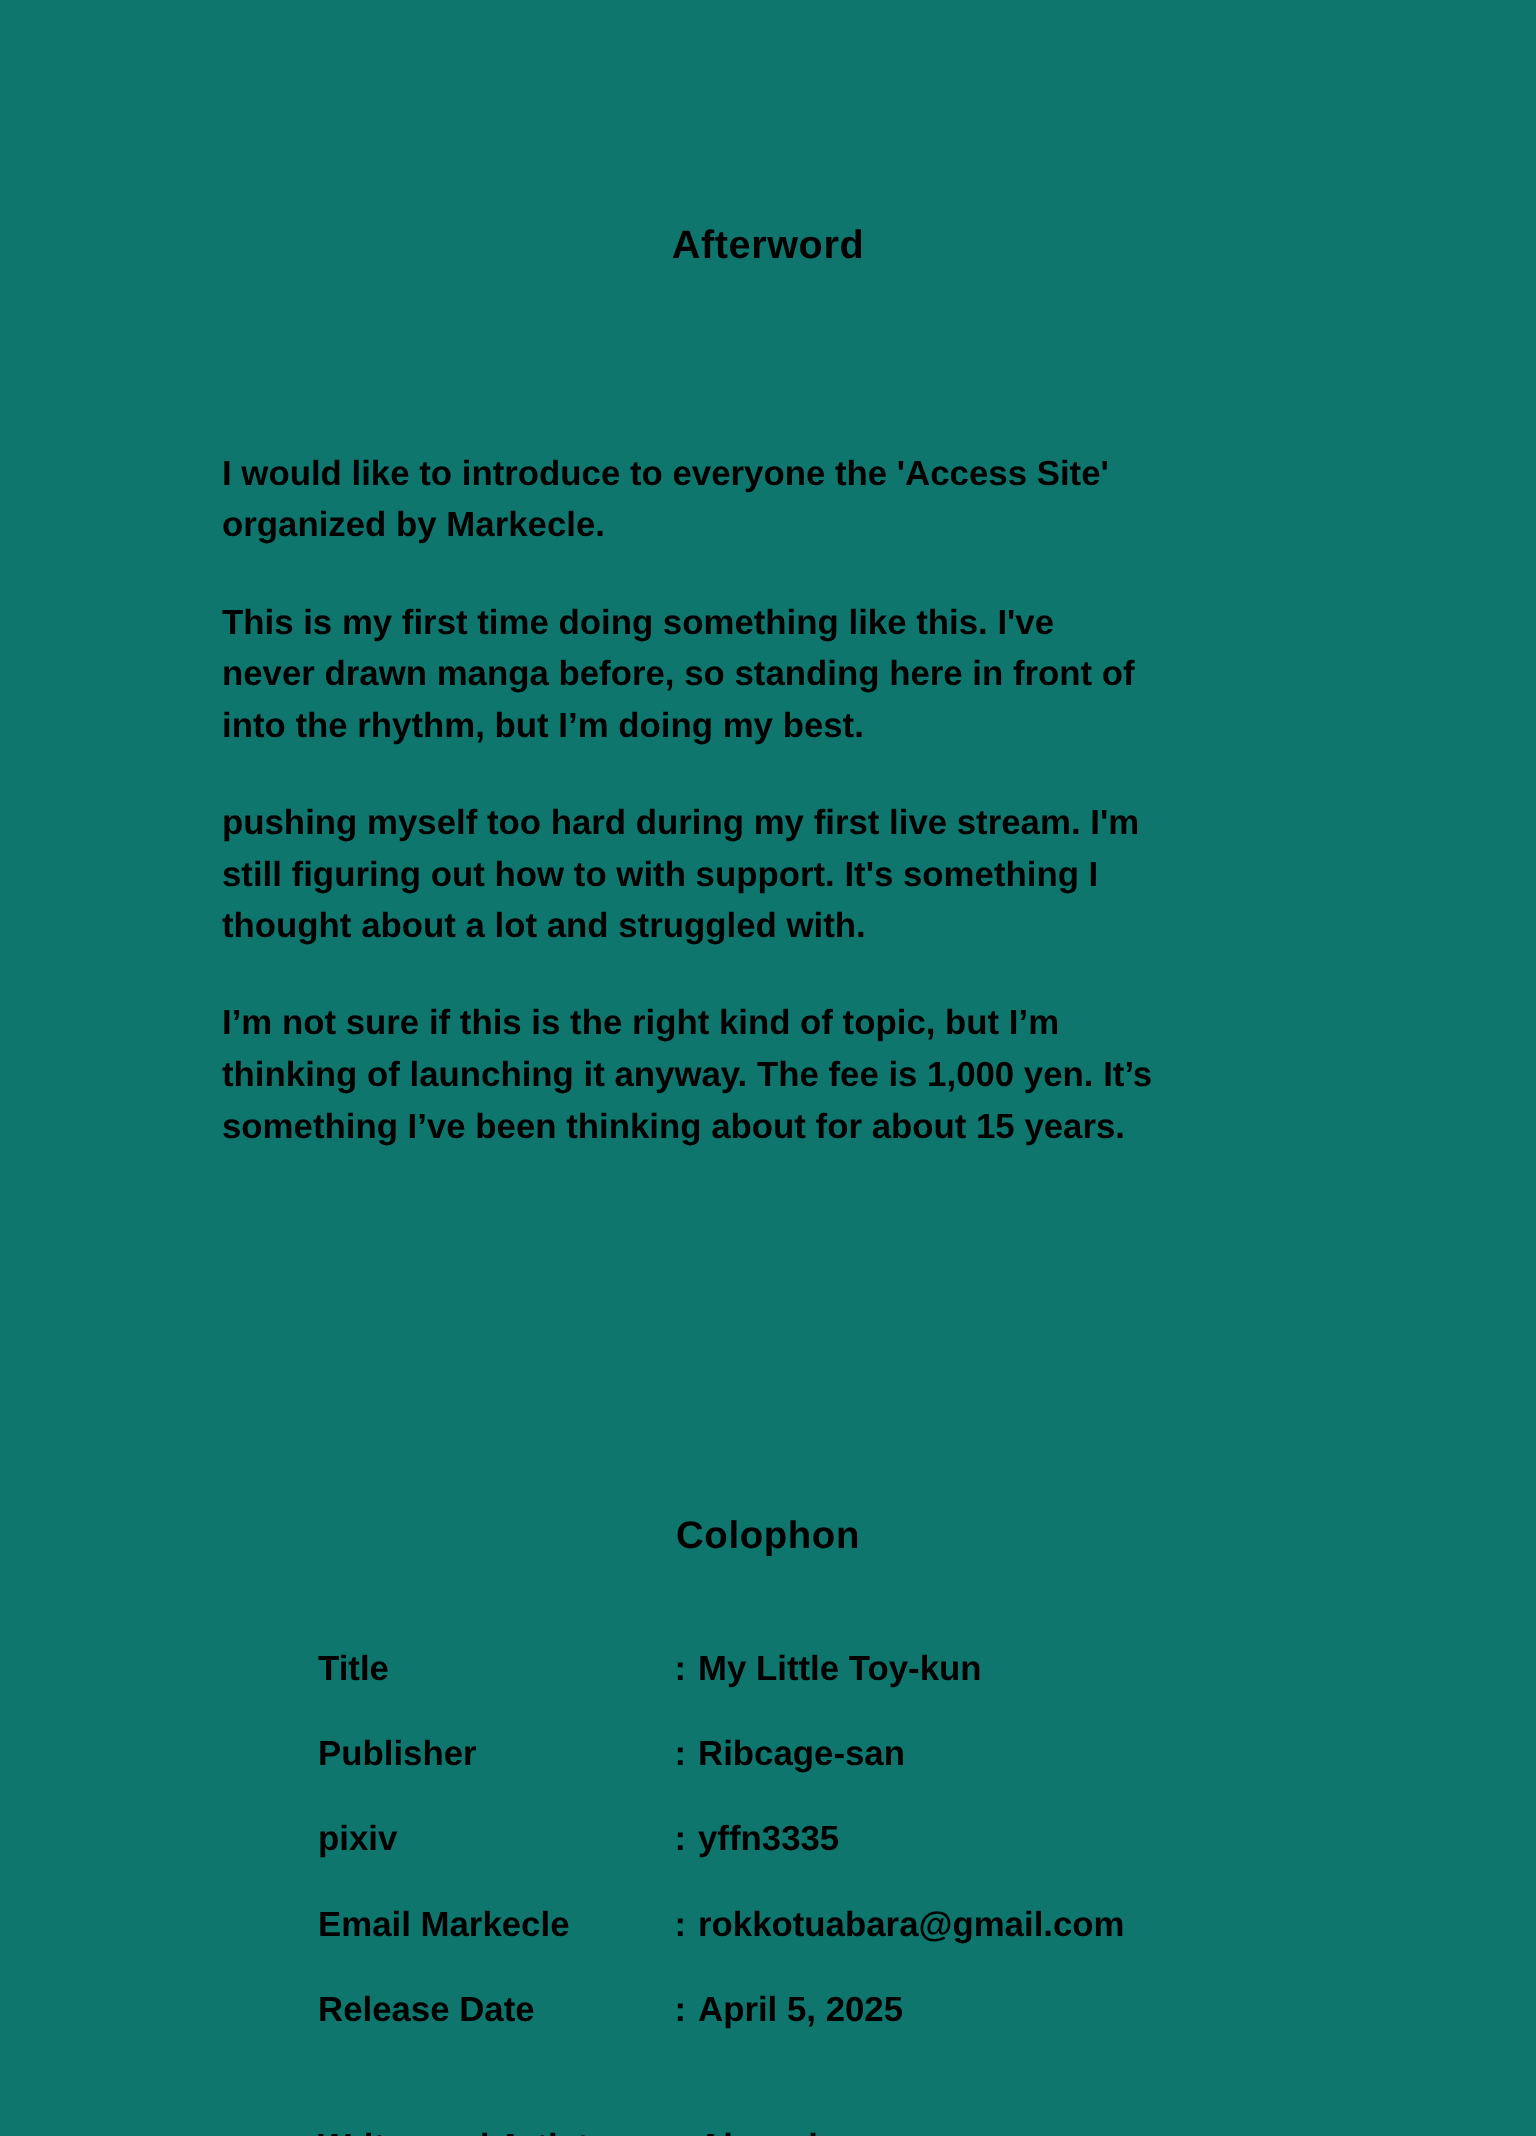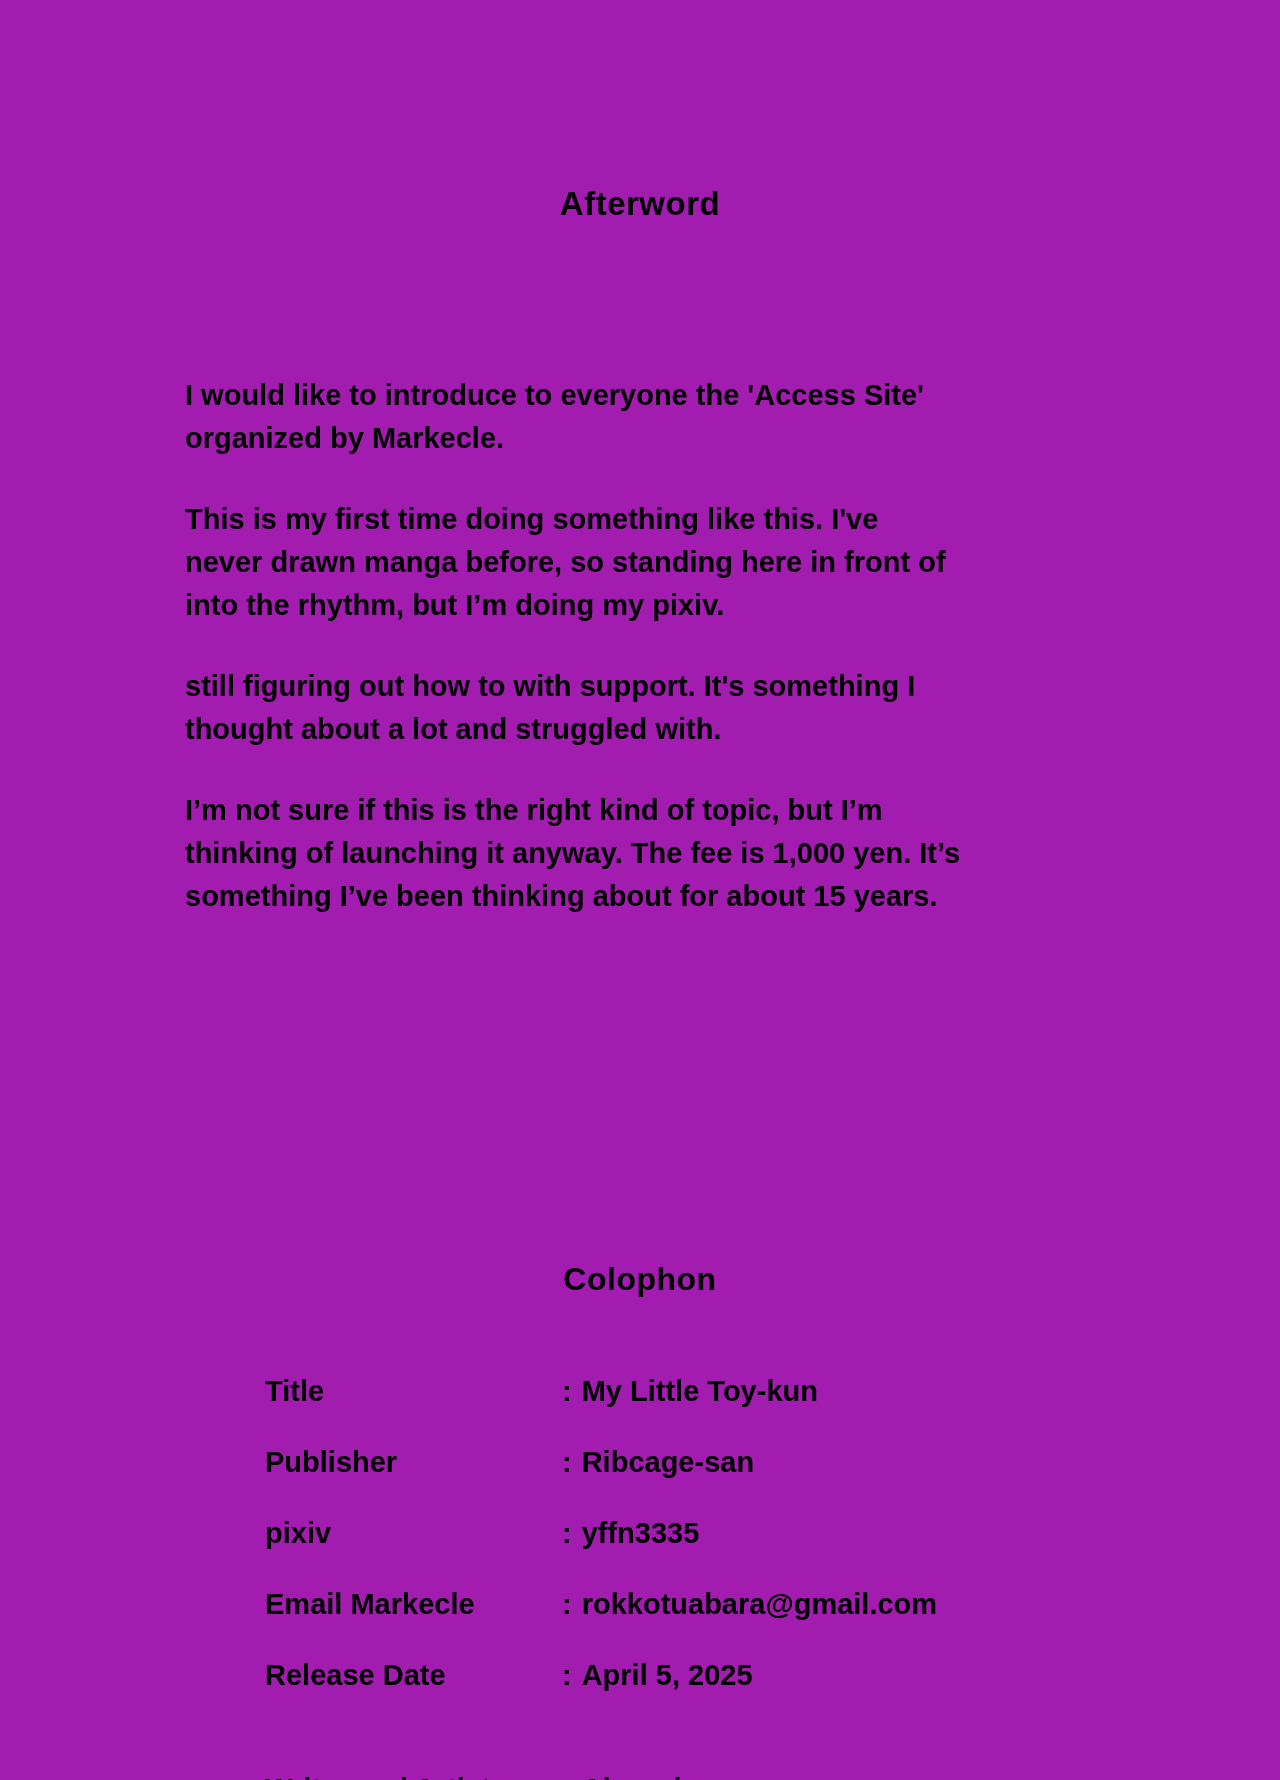--- a/index.html
+++ b/index.html
@@ -4,21 +4,21 @@
 <style>
   html, body {
     margin: 0;
     padding: 0;
     background: #ffffff;
   }
   .page {
     position: relative;
     width: 1280px;
     height: 1780px;
-    background: #a21caf;
+    background: #0f766e;
     color: #000000;
     font-family: "Liberation Sans", "DejaVu Sans", sans-serif;
     font-weight: bold;
     overflow: hidden;
   }
   .page-title {
     position: absolute;
     top: 185px;
     left: 0;
     width: 100%;
@@ -83,24 +83,25 @@
   <div class="body-text">
 
     <div class="paragraph">
       <div class="line">I would like to introduce to everyone the 'Access Site'</div>
       <div class="line">organized by Markecle.</div>
     </div>
 
     <div class="paragraph">
       <div class="line">This is my first time doing something like this. I've</div>
       <div class="line">never drawn manga before, so standing here in front of</div>
-      <div class="line">into the rhythm, but I’m doing my pixiv.</div>
+      <div class="line">into the rhythm, but I’m doing my best.</div>
     </div>
 
     <div class="paragraph">
+      <div class="line">pushing myself too hard during my first live stream. I'm</div>
       <div class="line">still figuring out how to with support. It's something I</div>
       <div class="line">thought about a lot and struggled with.</div>
     </div>
 
     <div class="paragraph">
       <div class="line">I’m not sure if this is the right kind of topic, but I’m</div>
       <div class="line">thinking of launching it anyway. The fee is 1,000 yen. It’s</div>
       <div class="line">something I’ve been thinking about for about 15 years.</div>
     </div>
 

